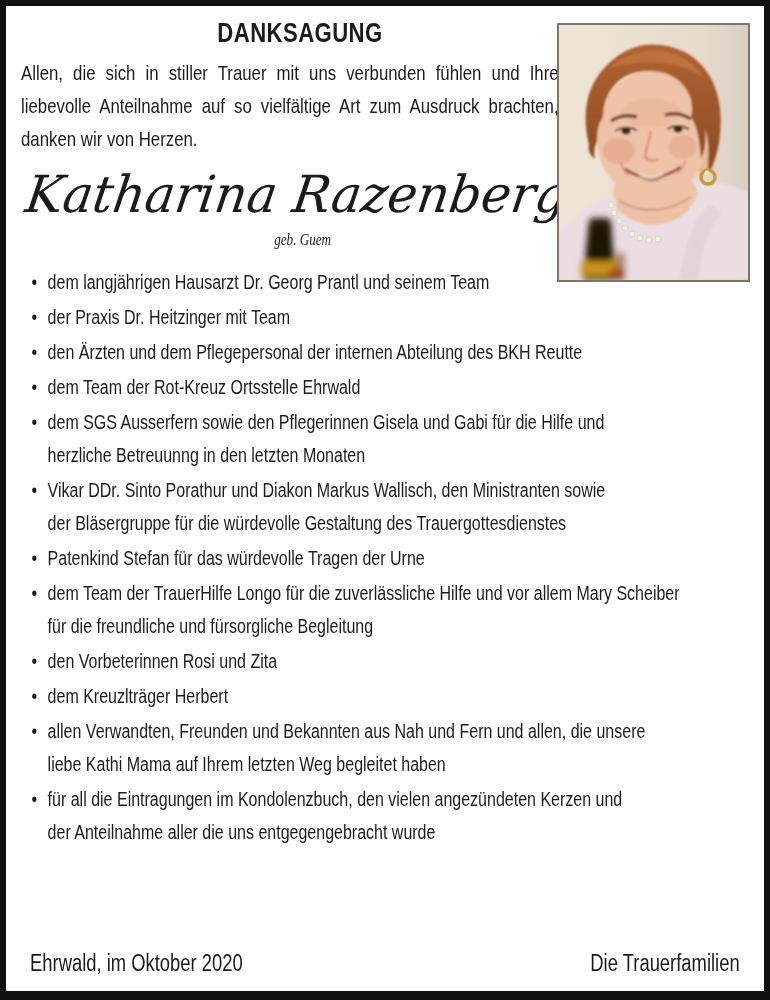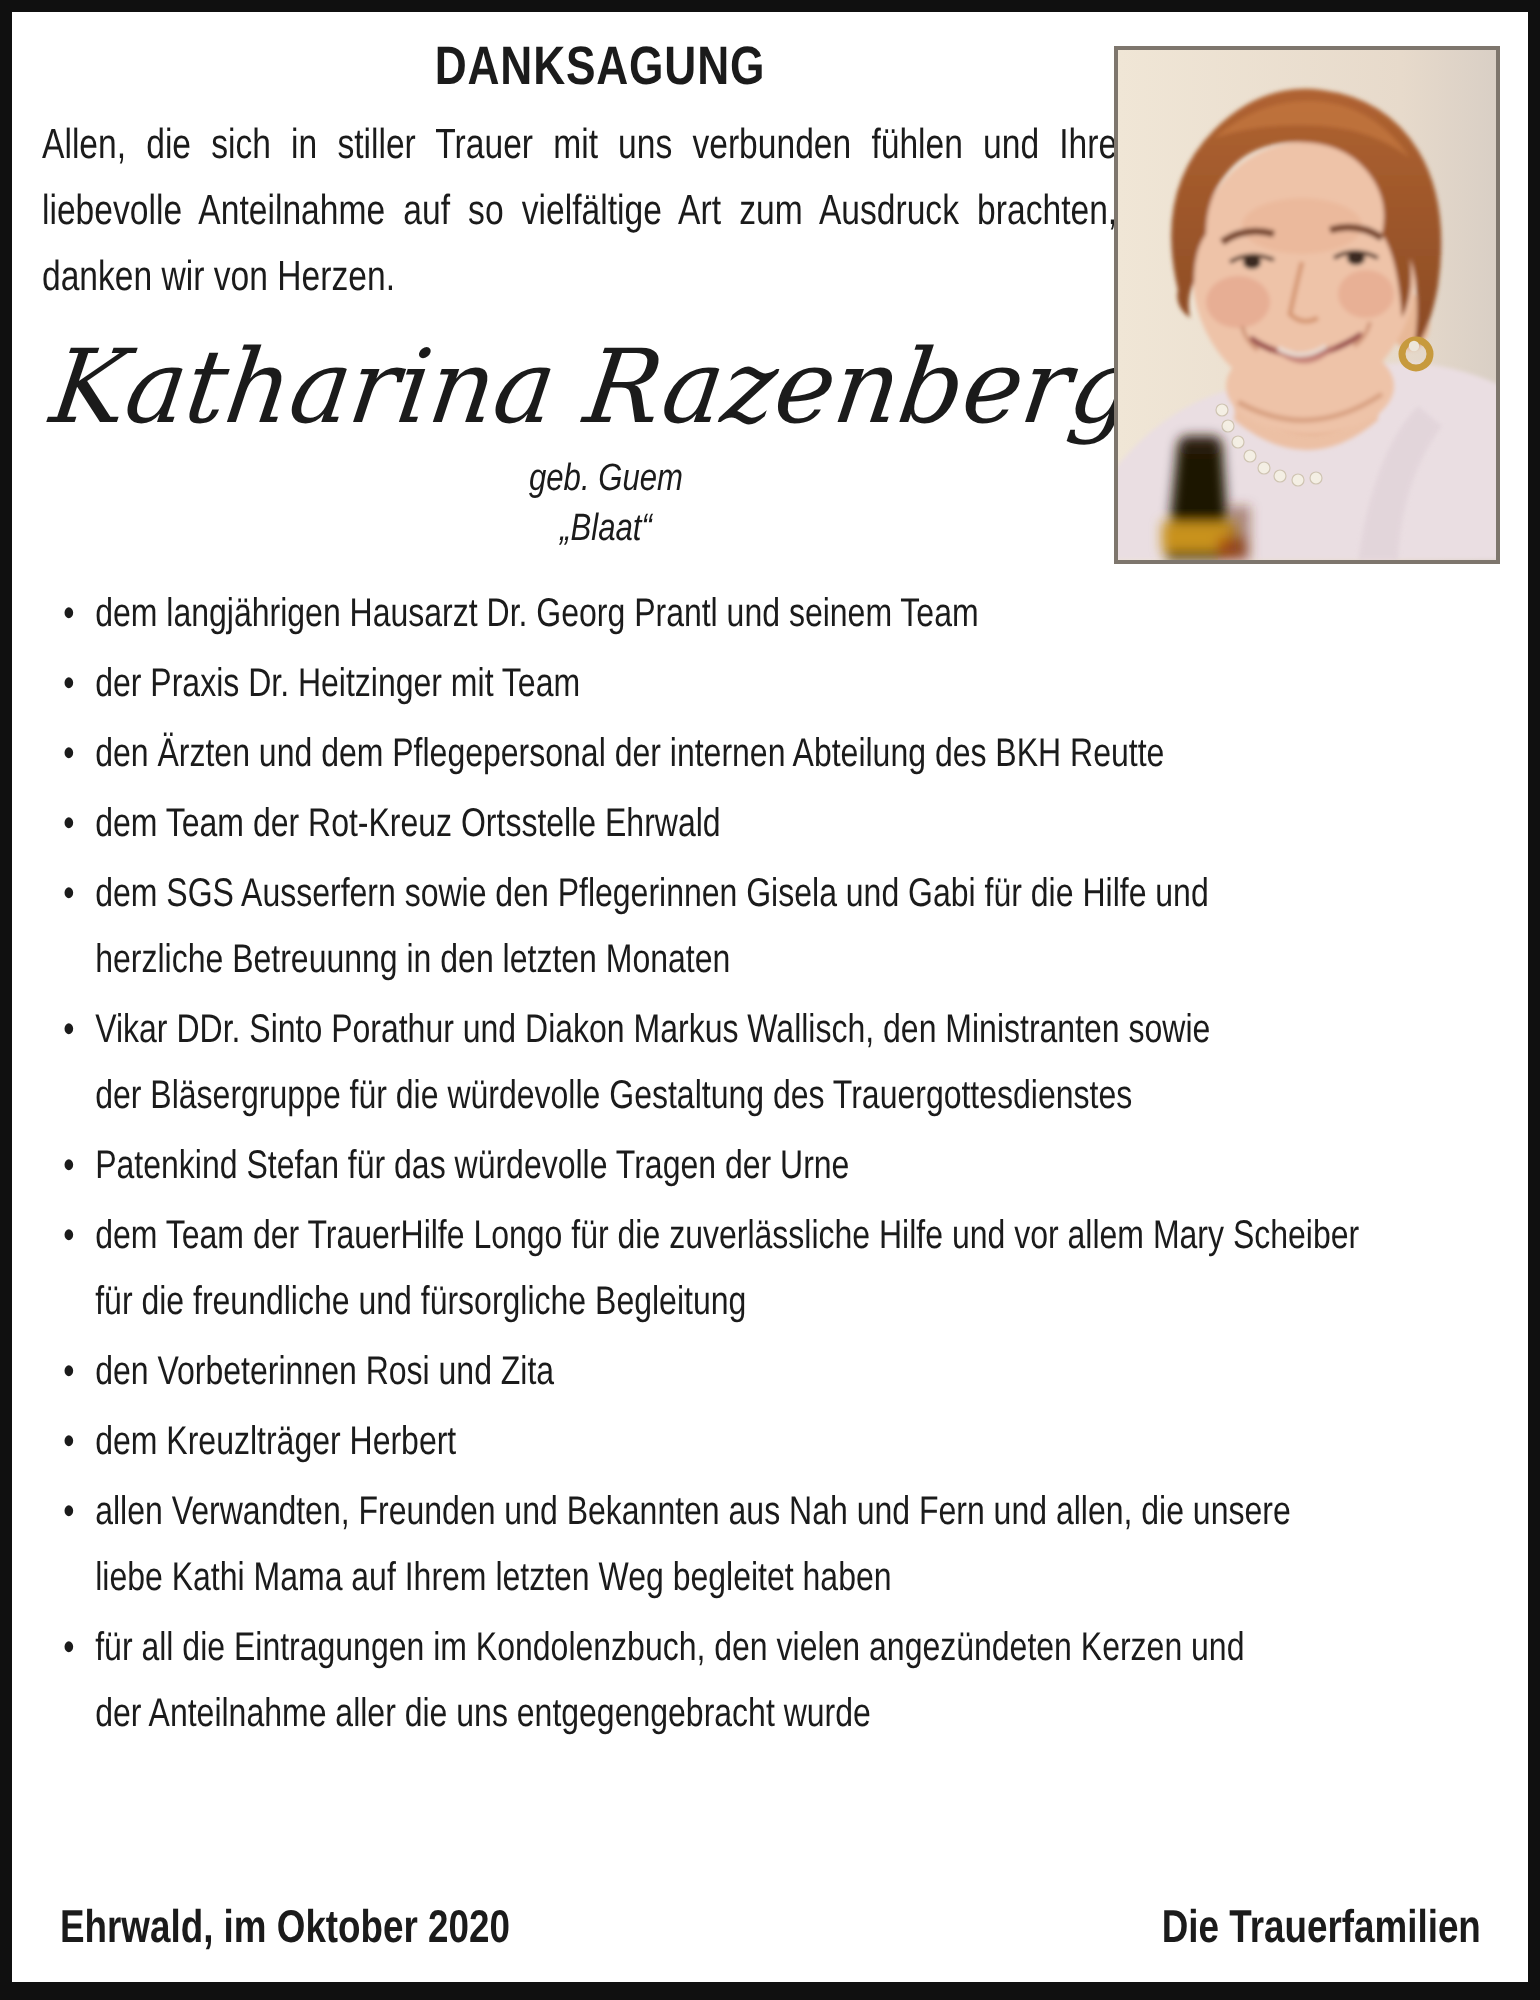--- a/index.html
+++ b/index.html
@@ -42,22 +42,23 @@
     display: inline-block;
     font-family: "DejaVu Serif", serif;
     font-style: italic;
     font-size: 51px;
     line-height: 64px;
     transform: skewX(-8deg) scaleX(0.98);
     white-space: nowrap;
   }
   .birth-name, .nickname {
     font-style: italic;
-    font-size: 19px;
+    font-size: 16px;
     line-height: 25px;
+    font-family: Liberation Serif, serif;
   }
   .birth-name span, .nickname span, .dates span, .thanks-heading span {
     display: inline-block;
     transform: scaleX(0.82);
   }
   .dates { font-size: 22px; line-height: 28px; margin-top: 2px; }
 
   .thanks-heading {
     margin: 20px 0 0 10px;
     font-size: 23px;
@@ -86,21 +87,21 @@
     position: absolute;
     left: 2px; top: 0;
   }
   .li-text { white-space: pre-line; }
 
   .footer-row {
     position: absolute;
     left: 24px; right: 24px; bottom: 14px;
     display: flex;
     justify-content: space-between;
-    font-weight: bold;
+    font-weight: normal;
     font-size: 23px;
     margin-top: 48px;
   }
   .footer-row .place { display: inline-block; transform: scaleX(0.8); transform-origin: 0 50%; }
   .footer-row .sig   { display: inline-block; transform: scaleX(0.8); transform-origin: 100% 50%; }
 
   .photo {
     position: absolute;
     top: 17px; right: 14px;
     width: 189px; height: 255px;
@@ -118,23 +119,20 @@
     <div class="title">DANKSAGUNG</div>
 
     <p class="intro">Allen, die sich in stiller Trauer mit uns verbunden fühlen und Ihre liebevolle Anteilnahme auf so vielfältige Art zum Ausdruck brachten, danken wir von Herzen.</p>
 
     <div class="name-block">
       <div>
         <span class="script-name">Katharina Razenberger</span>
       </div>
       <div class="birth-name">
         <span>geb. Guem</span>
-      </div>
-      <div class="nickname">
-        <span>„Blaat“</span>
       </div>
     </div>
 
 
     <ul class="thanks-list">
 
     <li><span class="li-text">dem langjährigen Hausarzt Dr. Georg Prantl und seinem Team</span></li>
         <li><span class="li-text">der Praxis Dr. Heitzinger mit Team</span></li>
         <li><span class="li-text">den Ärzten und dem Pflegepersonal der internen Abteilung des BKH Reutte</span></li>
         <li><span class="li-text">dem Team der Rot-Kreuz Ortsstelle Ehrwald</span></li>

